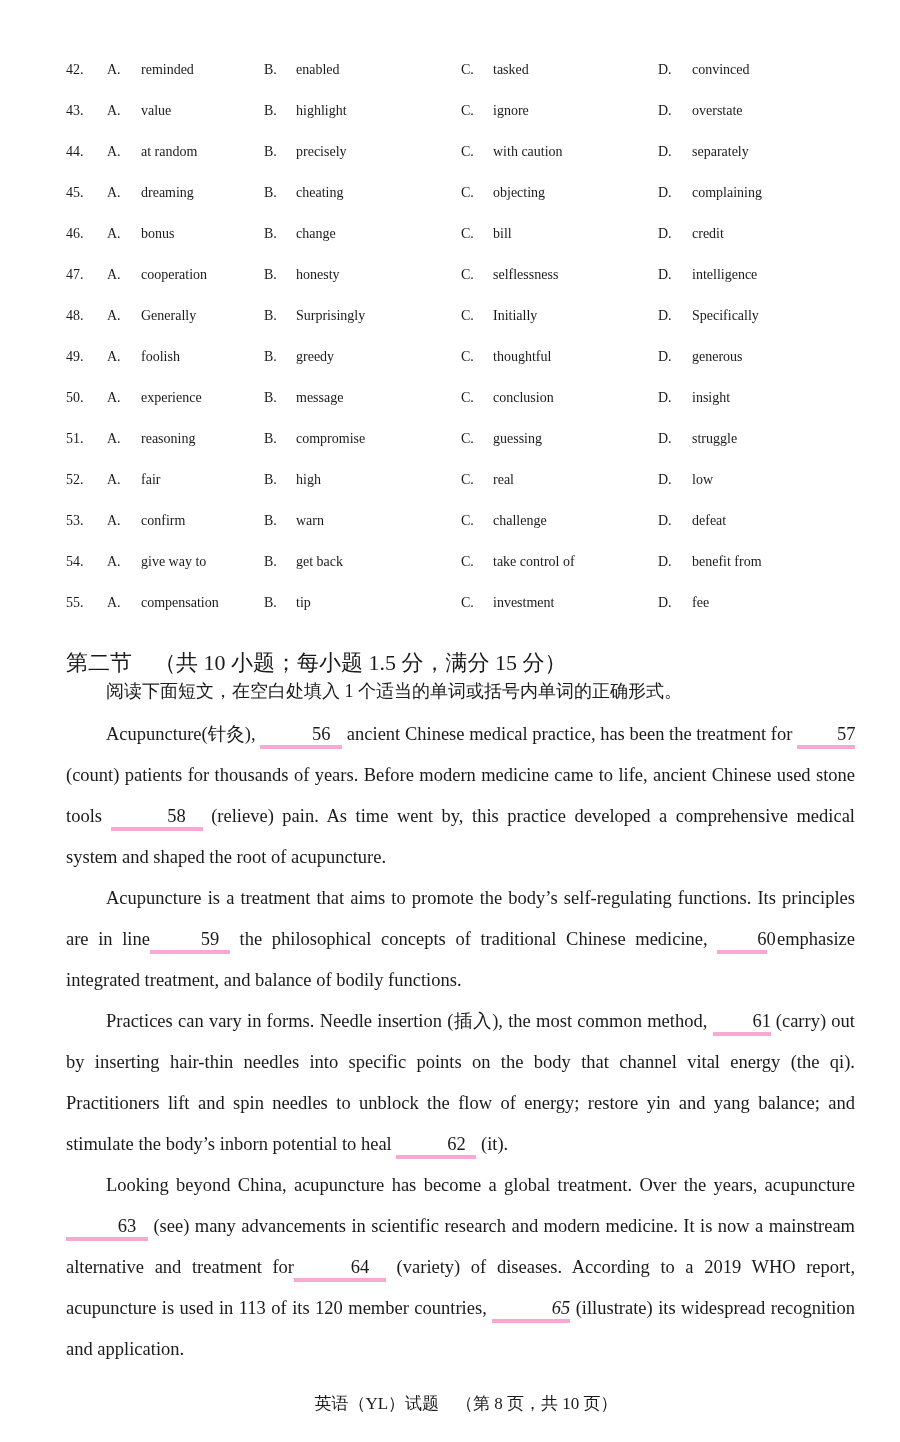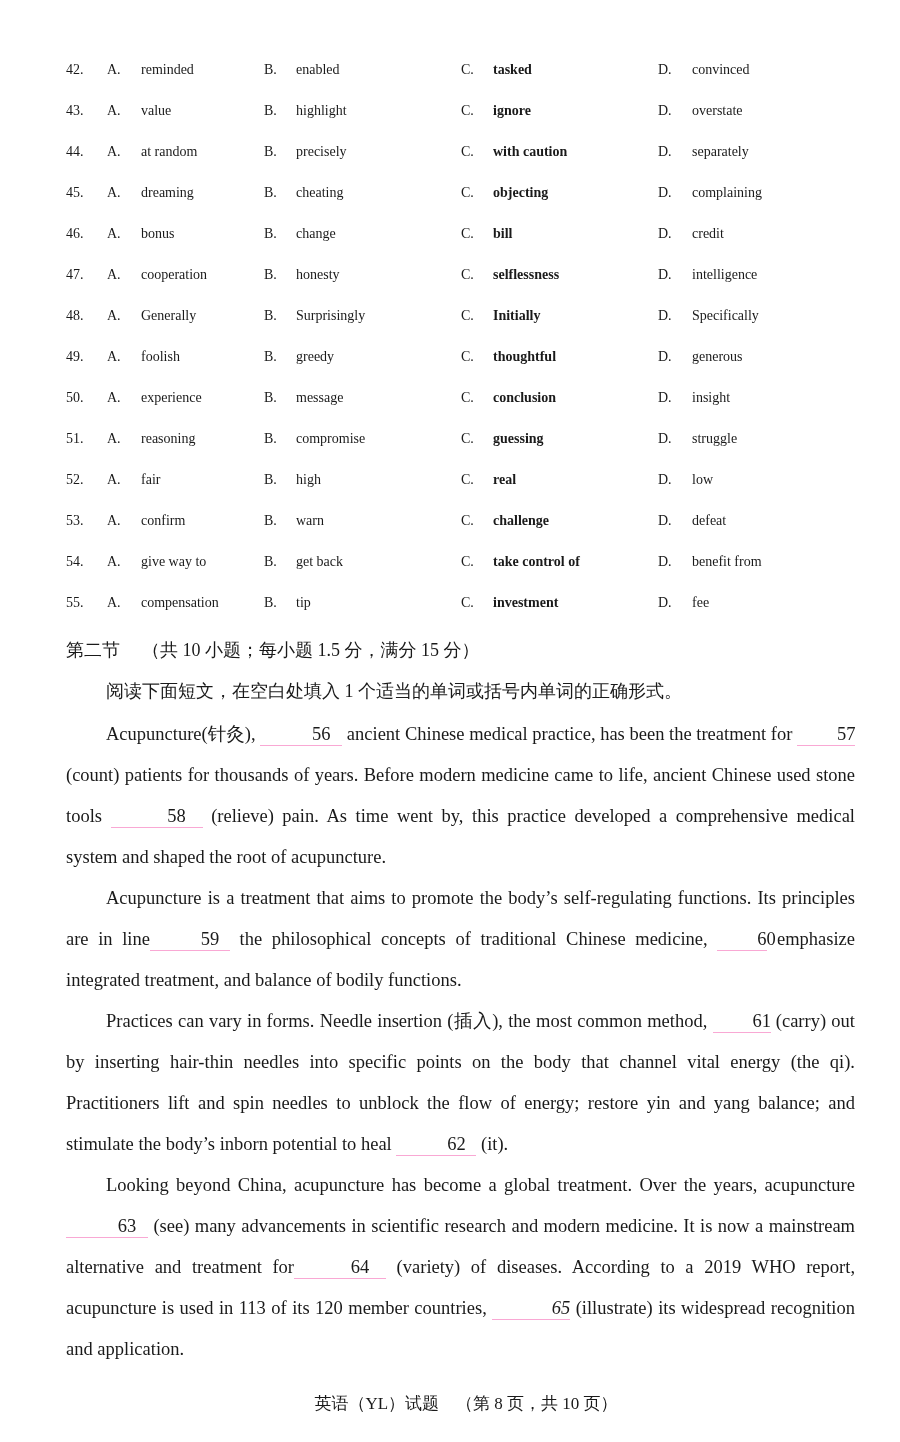--- a/index.html
+++ b/index.html
@@ -11,30 +11,30 @@
     .choices { position: absolute; left: 66px; top: 56px; width: 800px; }
     .choice-row { height: 41px; position: relative; font-size: 14px; line-height: 28px; }
     .choice-row span { position: absolute; top: 0; white-space: nowrap; }
     .qnum { left: 0; }
     .opt-letter-a { left: 41px; }
     .opt-text-a { left: 75px; }
     .opt-letter-b { left: 198px; }
     .opt-text-b { left: 230px; }
     .opt-letter-c { left: 395px; }
     .opt-letter-d { left: 592px; }
-    .opt-text-c { left: 427px; font-weight: bold; }
+    .opt-text-c { left: 427px; }
     .opt-text-d { left: 626px; }
 
-    .section-head { position: absolute; left: 66px; top: 637px; font-size: 18px; line-height: 26px; white-space: nowrap; }
+    .section-head { position: absolute; left: 66px; top: 650px; font-size: 22px; line-height: 26px; white-space: nowrap; }
     .section-head .gap { display: inline-block; width: 22px; }
     .instructions { position: absolute; left: 106px; top: 678px; font-size: 18px; line-height: 26px; white-space: nowrap; }
 
     .passage { position: absolute; left: 66px; top: 714px; width: 789px; font-size: 18.5px; line-height: 41px; text-align: justify; }
     .passage p { margin: 0; text-indent: 40px; }
-    .blank { display: inline-block; border-bottom: 1px solid #f9a8d4; text-align: center; line-height: 22px; }
+    .blank { display: inline-block; border-bottom: 4px solid #f9a8d4; text-align: center; line-height: 22px; }
     .b56 { width: 82px; }
     .b57 { width: 58px; text-align: center; }
     .b58 { width: 92px; margin-top: 9px; }
     .b59 { width: 80px; }
     .b60 { width: 50px; text-align: right; }
     .b61 { width: 58px; text-align: right; }
     .b62 { width: 80px; }
     .b63 { width: 82px; }
     .b64 { width: 92px; }
     .b65 { width: 78px; text-align: right; font-style: italic; }

